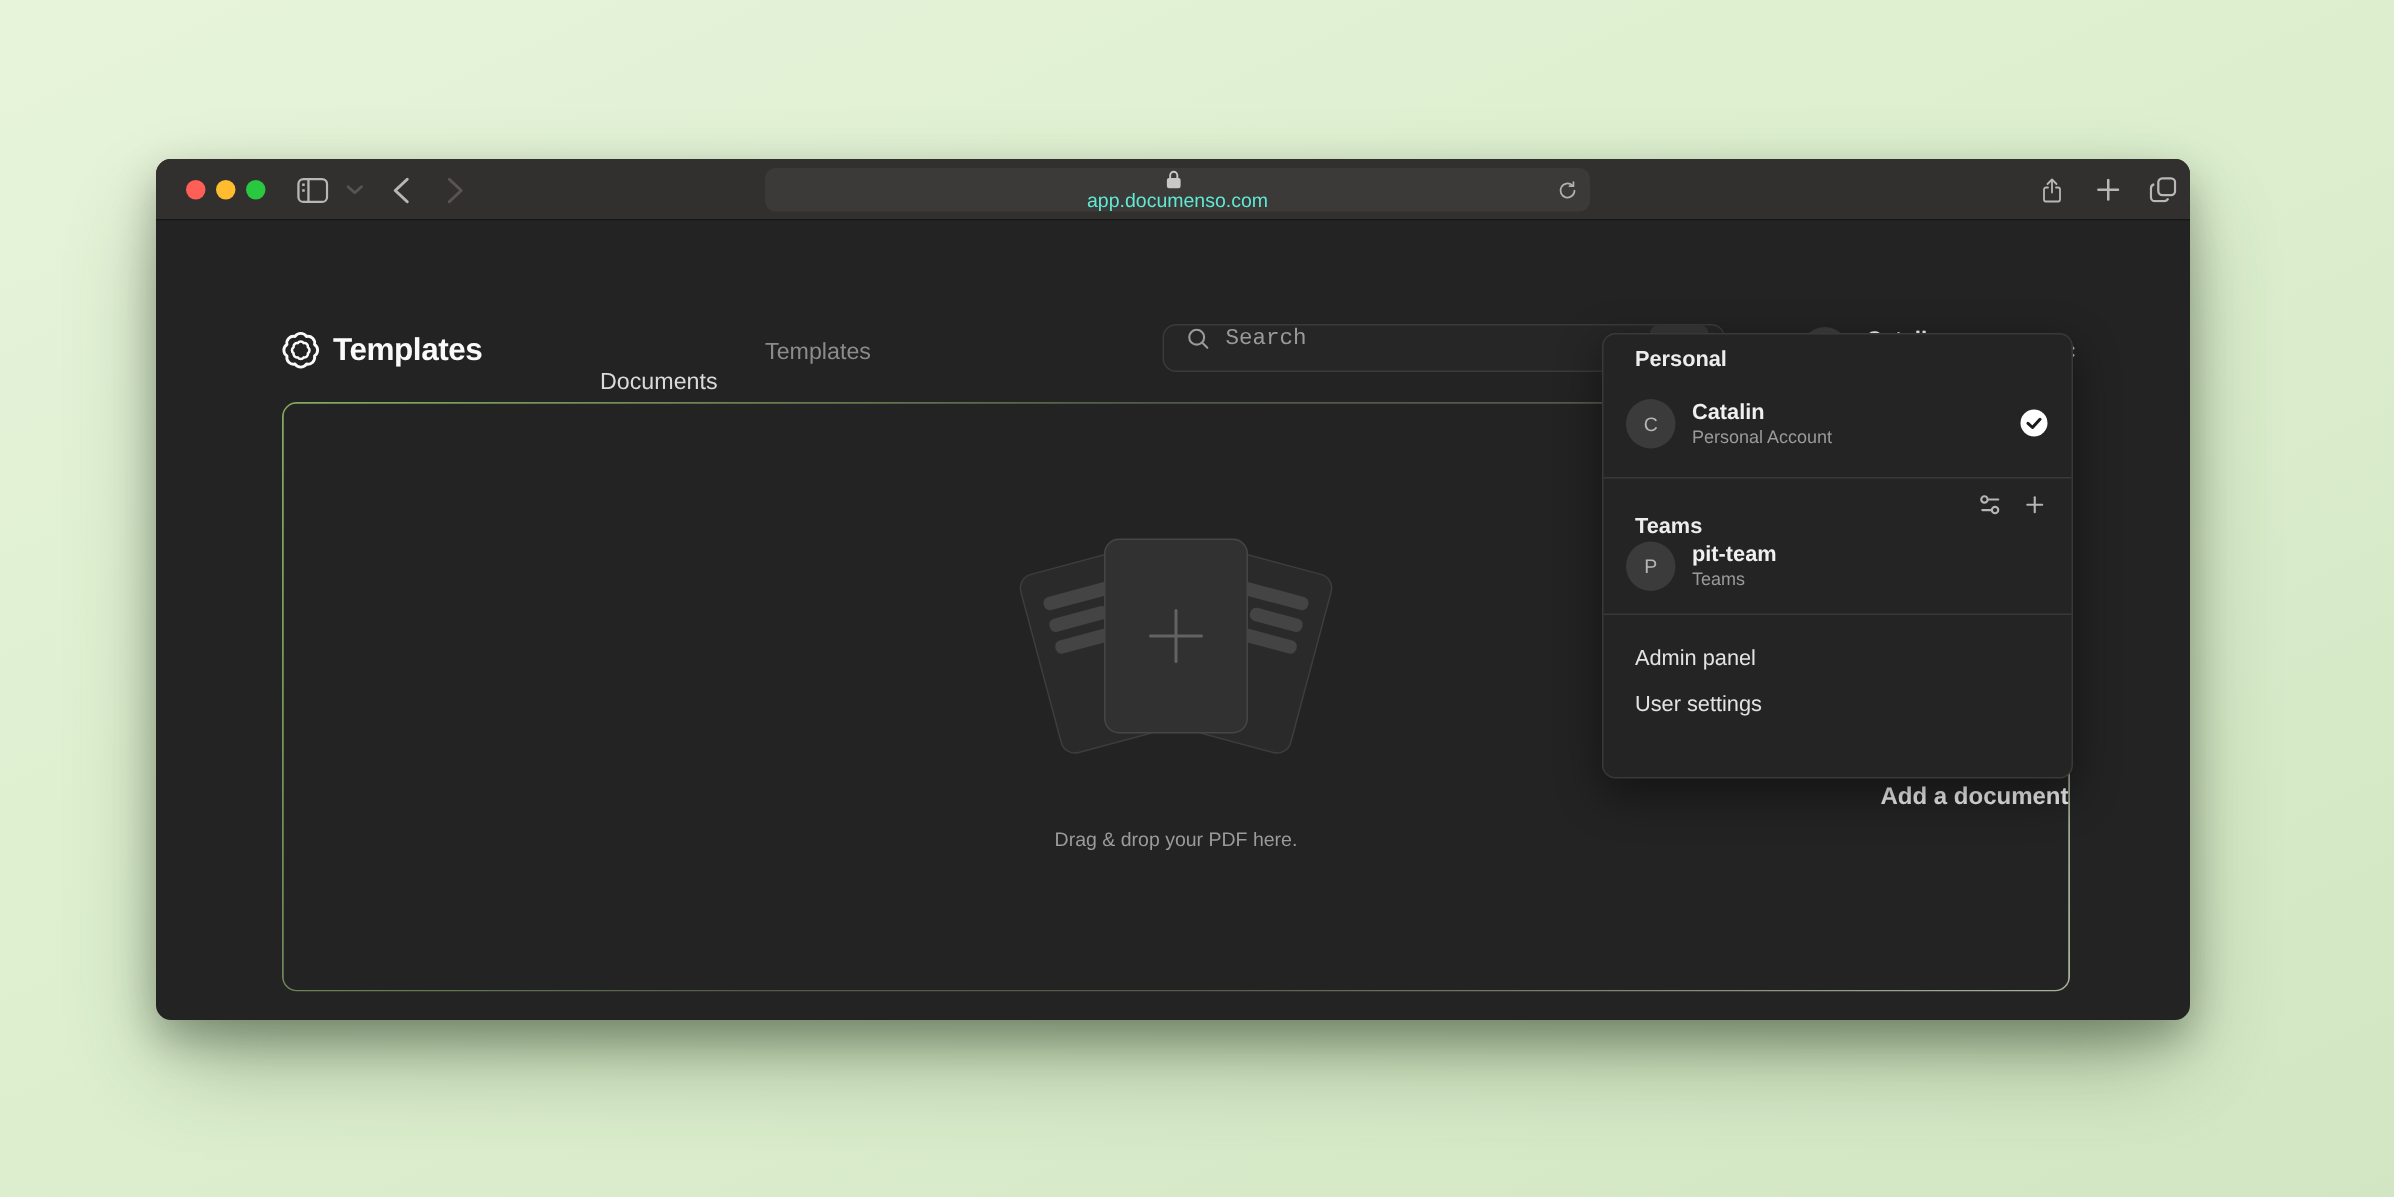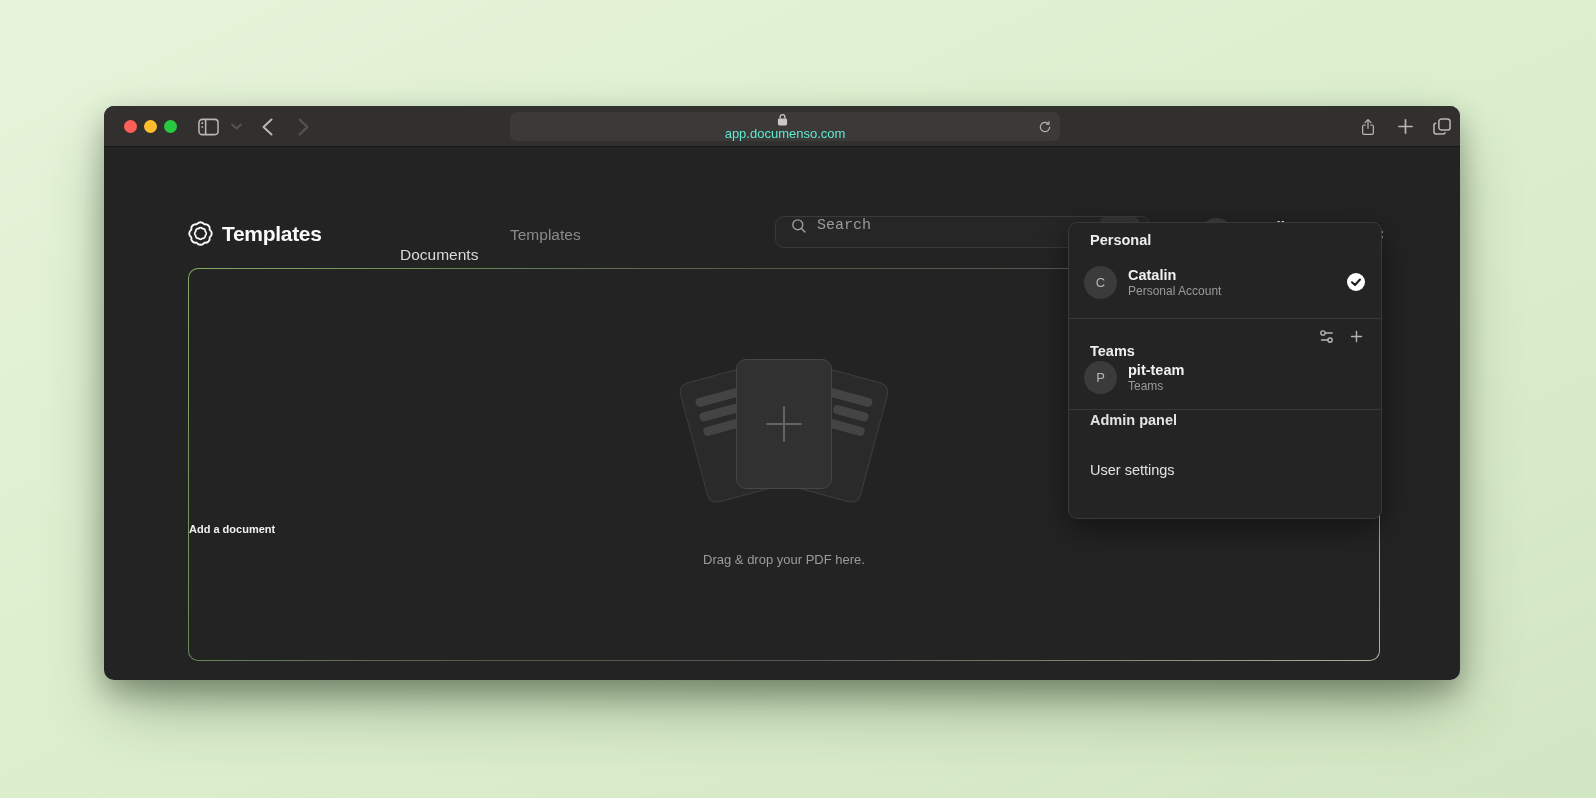--- a/index.html
+++ b/index.html
@@ -93,21 +93,21 @@
   }
   .card-side { width: 92px; height: 124px; top: 24px; background: #2b2b2b; opacity: 0.92; }
   .card-left  { left: 18px;  transform: rotate(-15deg); }
   .card-right { right: 18px; transform: rotate(15deg); }
   .bar { position: absolute; height: 9px; border-radius: 4px; background: #474747; }
   .card-center {
     left: 50%; top: 12px; width: 96px; height: 130px; margin-left: -48px;
     background: #313131; border-color: #464646; z-index: 3;
   }
   .plus-glyph { position: absolute; left: 50%; top: 50%; width: 42px; height: 42px; transform: translate(-50%,-50%); color: #636363; }
-  .dz-title { position: absolute; left: 0; right: 0; top: 254px; text-align: left; font-size: 11px; font-weight: bold; color: #f0f0f0; }
+  .dz-title { position: absolute; left: 0; right: 0; top: 254px; text-align: right; font-size: 16px; font-weight: bold; color: #f0f0f0; }
   .dz-sub   { position: absolute; left: 0; right: 0; top: 283px; text-align: center; font-size: 13px; color: #9b9b9b; }
 
   
   .dropdown {
     position: absolute; left: 964px; top: 116px; width: 314px; height: 297px;
     background: #242424; border: 1px solid #393939; border-radius: 9px;
     z-index: 10; box-shadow: 0 10px 30px rgba(0,0,0,0.45);
   }
   .dd-header { position: absolute; left: 21px; font-size: 14.5px; font-weight: bold; color: #ededed; }
   .dd-item-row { position: absolute; left: 8px; right: 8px; height: 48px; border-radius: 6px; display: flex; align-items: center; padding: 0 7px; cursor: pointer; }
@@ -295,17 +295,17 @@
     <div class="dd-item-row" style="top:130px;">
       <div class="avatar">P</div>
       <div>
         <div class="dd-name">pit-team</div>
         <div class="dd-sub">Teams</div>
       </div>
     </div>
 
     <div class="dd-divider" style="top:186px;"></div>
 
-    <div class="dd-menu-item" style="top:181px;font-weight:bold;">Admin panel</div>
+    <div class="dd-menu-item" style="top:200px;">Admin panel</div>
     <div class="dd-menu-item" style="top:231px;">User settings</div>
   </div>
 
 </div>
 
 </body></html>

